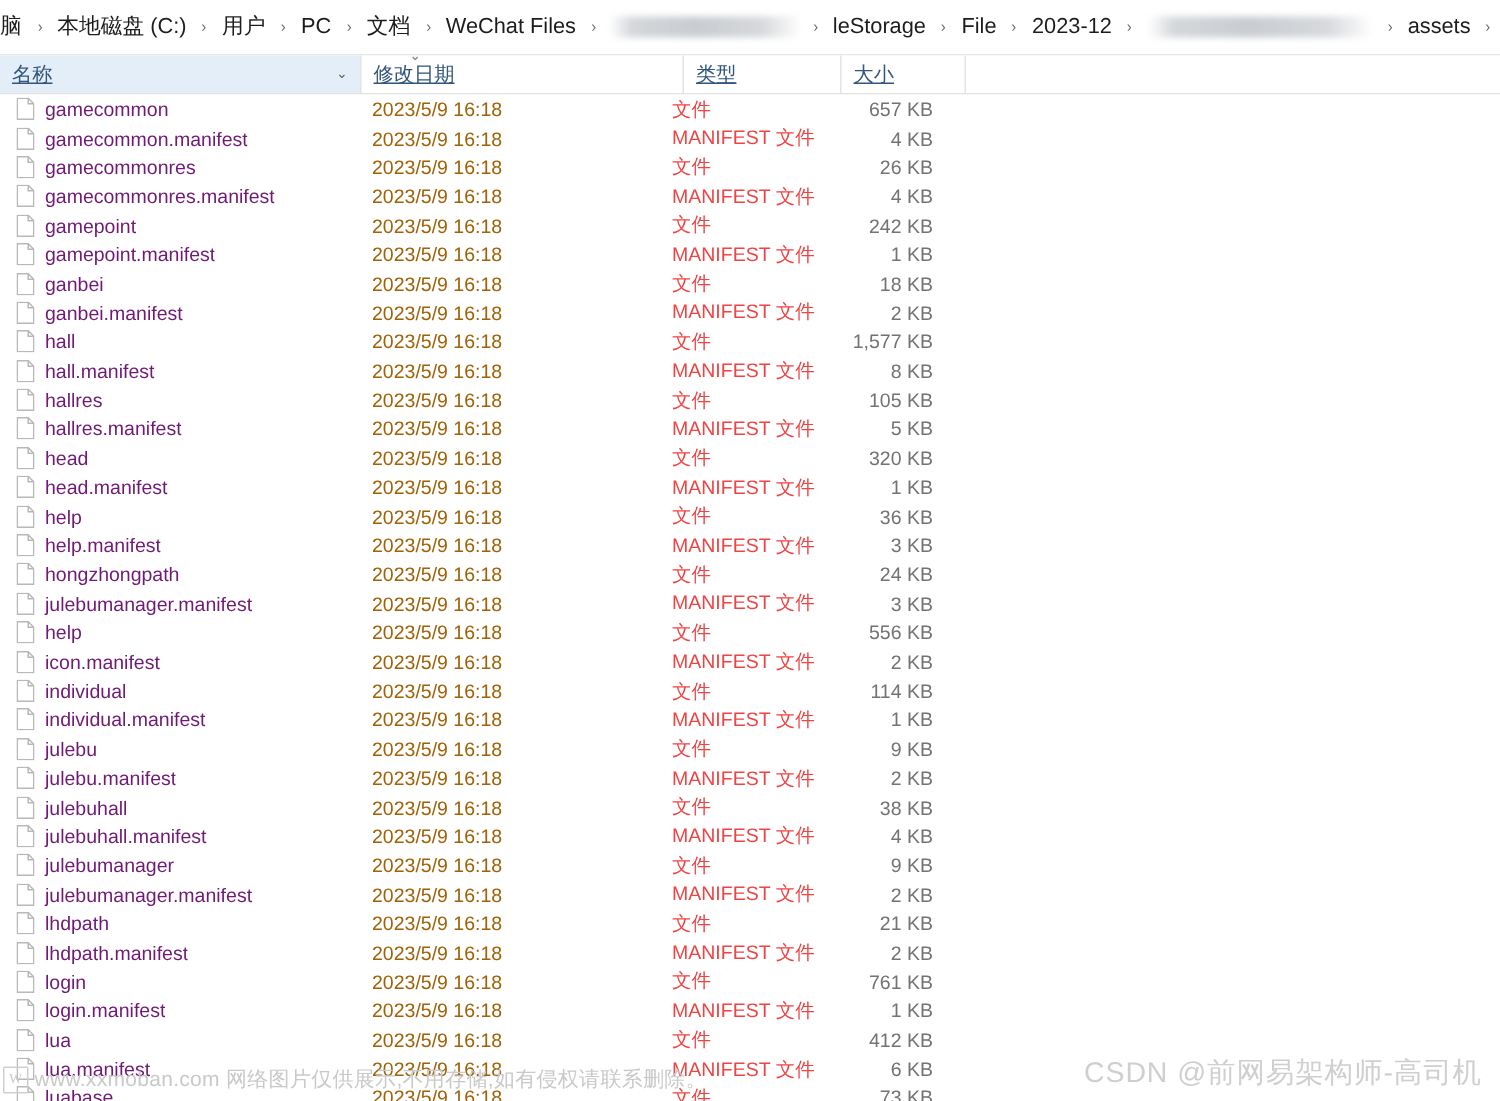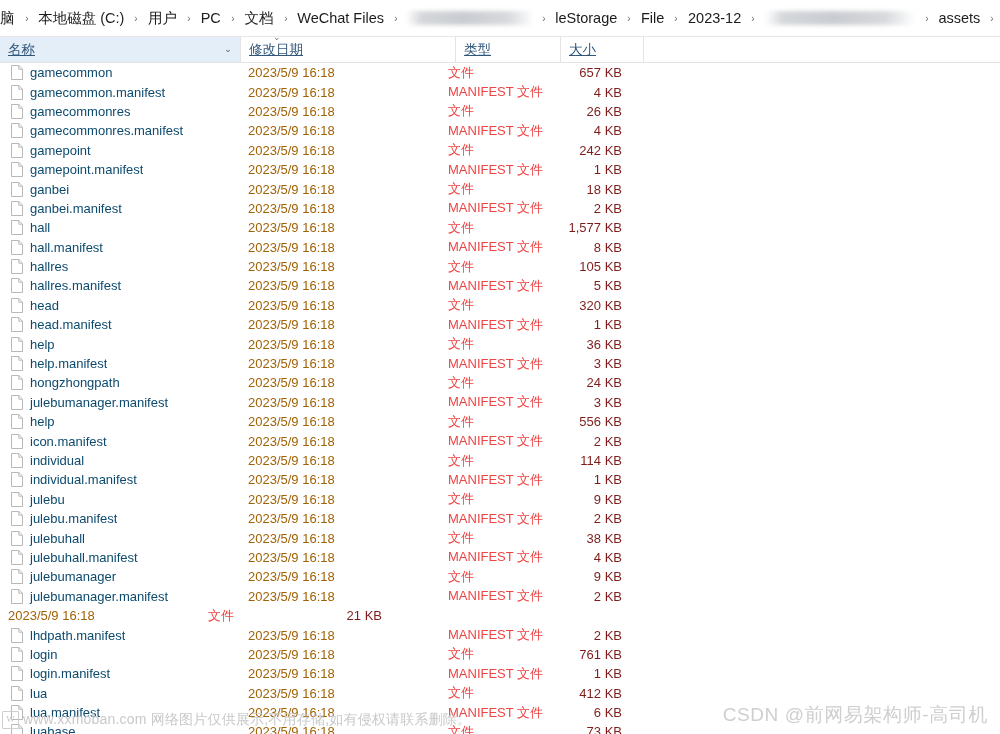--- a/index.html
+++ b/index.html
@@ -140,25 +140,25 @@
     width: 105px;
     box-sizing: border-box;
     padding-left: 8px;
     color: #ef4444;
   }
   .cell-size {
     width: 83px;
     box-sizing: border-box;
     padding-right: 6px;
     text-align: right;
-    color: #7f1d1d;
+    color: #737373;
   }
   .fname {
     padding-left: 7px;
-    color: #0c4a6e;
+    color: #701a75;
     overflow: hidden;
     text-overflow: ellipsis;
     text-align: center;
   }
   .file-icon {
     flex: 0 0 auto;
     width: 12px;
     height: 15px;
     position: relative;
     display: inline-block;
@@ -636,20 +636,29 @@
             <path d="M7.8 0.5 V4.2 H11.5" fill="none" stroke="#b8b8b8" stroke-width="1"></path>
           </svg>
         </span>
         <span class="fname">julebumanager.manifest</span>
       </div>
       <div class="cell-date">2023/5/9 16:18</div>
       <div class="cell-type">MANIFEST 文件</div>
       <div class="cell-size">2 KB</div>
     </div>
     <div class="row">
+      <div class="cell-name">
+        <span class="file-icon">
+          <svg width="12" height="15" viewBox="0 0 12 15">
+            <path d="M0.5 0.5 H7.8 L11.5 4.2 V14.5 H0.5 Z" fill="#ffffff" stroke="#b8b8b8" stroke-width="1"></path>
+            <path d="M7.8 0.5 V4.2 H11.5" fill="none" stroke="#b8b8b8" stroke-width="1"></path>
+          </svg>
+        </span>
+        <span class="fname">lhdpath</span>
+      </div>
       <div class="cell-date">2023/5/9 16:18</div>
       <div class="cell-type">文件</div>
       <div class="cell-size">21 KB</div>
     </div>
     <div class="row">
       <div class="cell-name">
         <span class="file-icon">
           <svg width="12" height="15" viewBox="0 0 12 15">
             <path d="M0.5 0.5 H7.8 L11.5 4.2 V14.5 H0.5 Z" fill="#ffffff" stroke="#b8b8b8" stroke-width="1"></path>
             <path d="M7.8 0.5 V4.2 H11.5" fill="none" stroke="#b8b8b8" stroke-width="1"></path>

